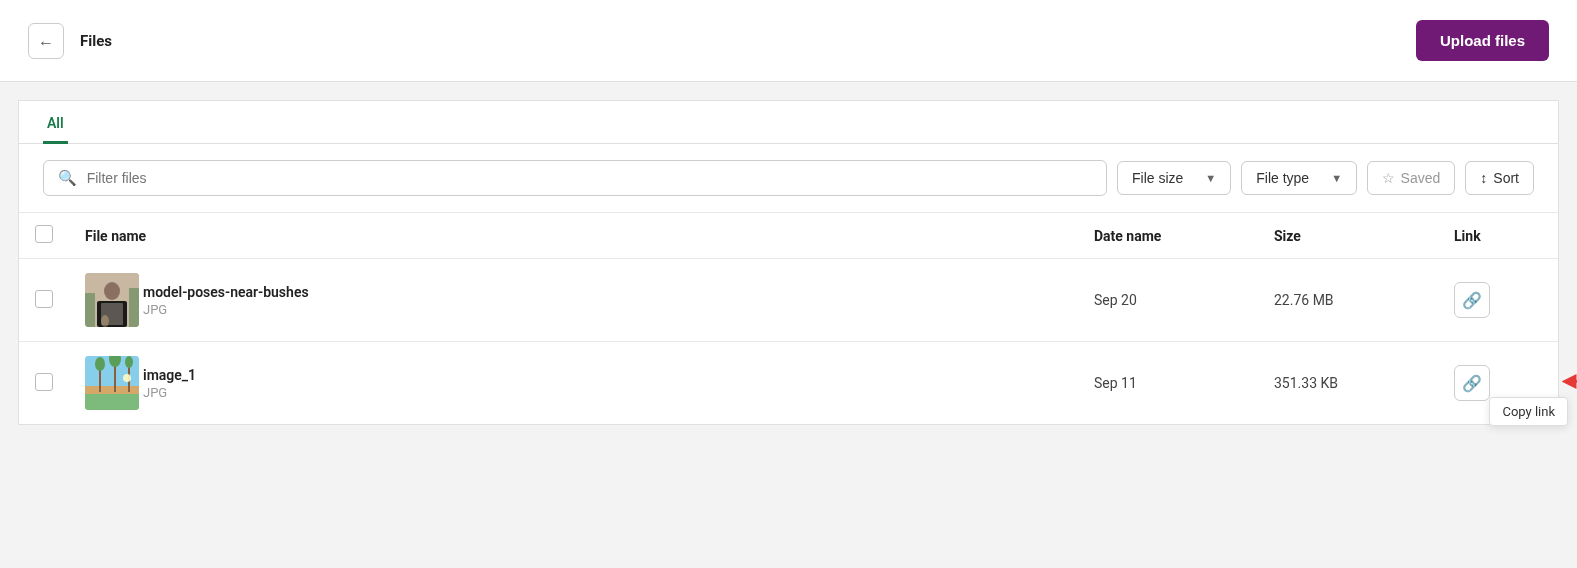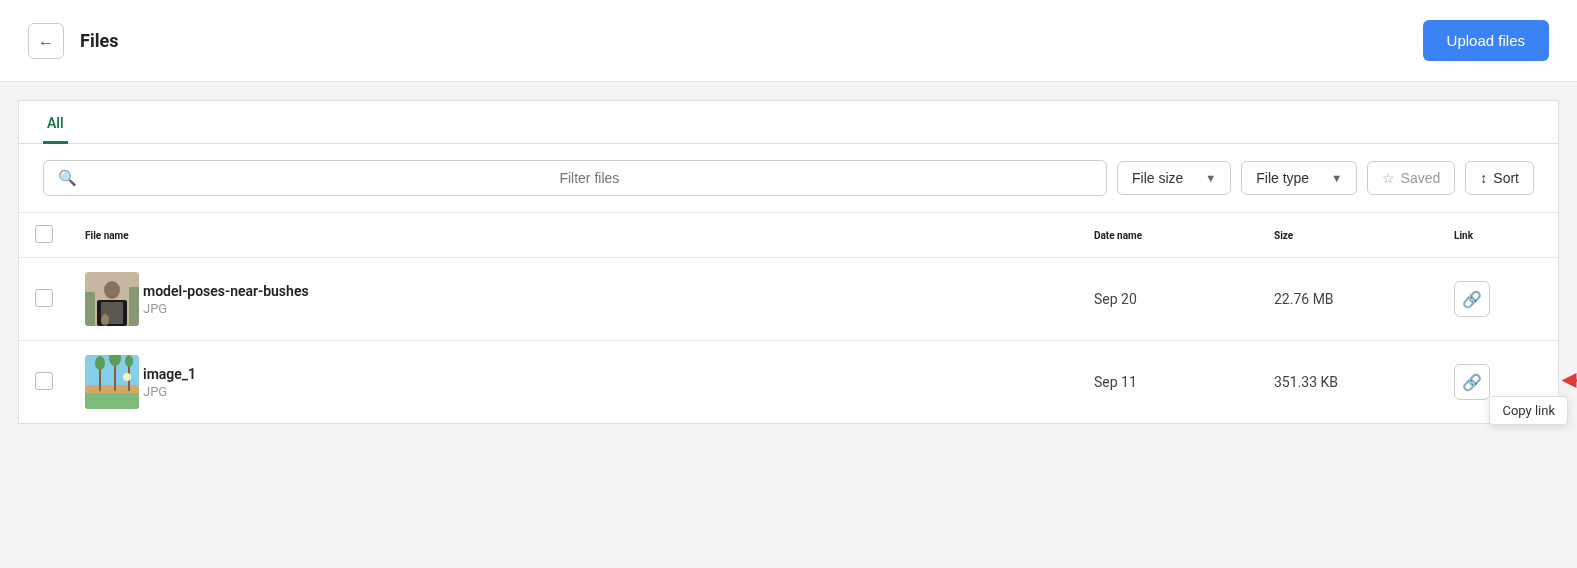--- a/index.html
+++ b/index.html
@@ -38,32 +38,32 @@
       border-radius: 6px;
       background: #fff;
       cursor: pointer;
       display: flex;
       align-items: center;
       justify-content: center;
       font-size: 16px;
       color: #555;
     }
     .page-title {
-      font-size: 18px;
+      font-size: 15px;
       font-weight: 700;
       color: #222;
     }
     .upload-btn {
-      background: #3b82f6;
+      background: #701a75;
       color: #fff;
       border: none;
       border-radius: 6px;
       padding: 12px 24px;
       font-size: 15px;
-      font-weight: 400;
+      font-weight: 700;
       cursor: pointer;
       white-space: nowrap;
     }
     
     .main-card {
       background: #fff;
       margin: 18px 18px;
       border-radius: 0;
       border: 1px solid #e0e0e0;
       overflow: visible;
@@ -110,21 +110,20 @@
       color: #aaa;
       font-size: 15px;
     }
     .search-input {
       border: none;
       outline: none;
       flex: 1;
       font-size: 14px;
       color: #701a75;
       background: transparent;
-      text-align: center;
     }
     .filter-btn {
       display: flex;
       align-items: center;
       gap: 22px;
       border: 1.5px solid #ccc;
       border-radius: 6px;
       padding: 8px 14px;
       background: #fff;
       cursor: pointer;
@@ -166,21 +165,21 @@
     }
     
     .file-table {
       width: 100%;
       border-collapse: collapse;
     }
     .file-table th {
       padding: 12px 16px;
       text-align: left;
       font-weight: 700;
-      font-size: 10px;
+      font-size: 14px;
       color: #222;
       border-bottom: 1px solid #e8e8e8;
       background: #fff;
     }
     .file-table td {
       padding: 14px 16px;
       vertical-align: middle;
       border-bottom: 1px solid #e8e8e8;
     }
     .file-table tr:last-child td {

